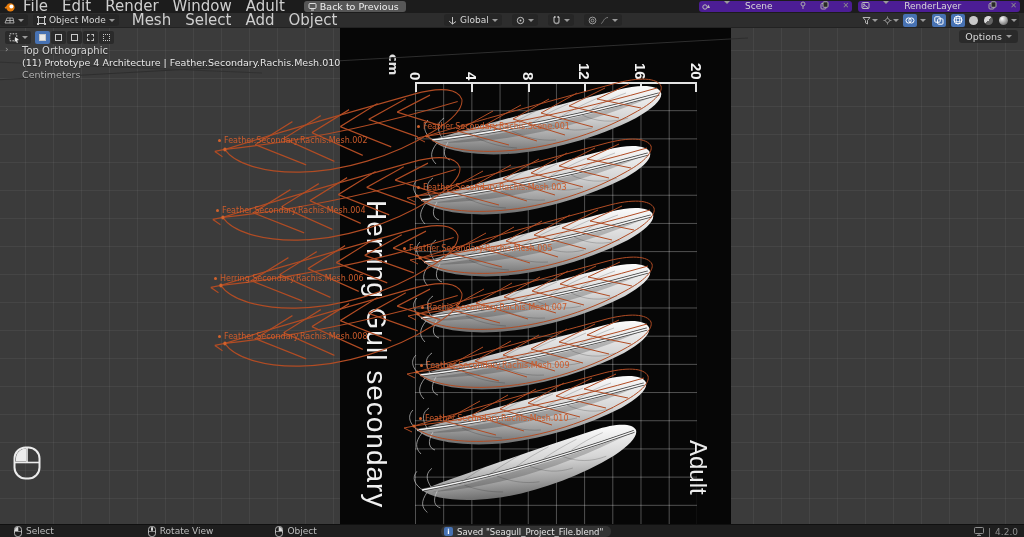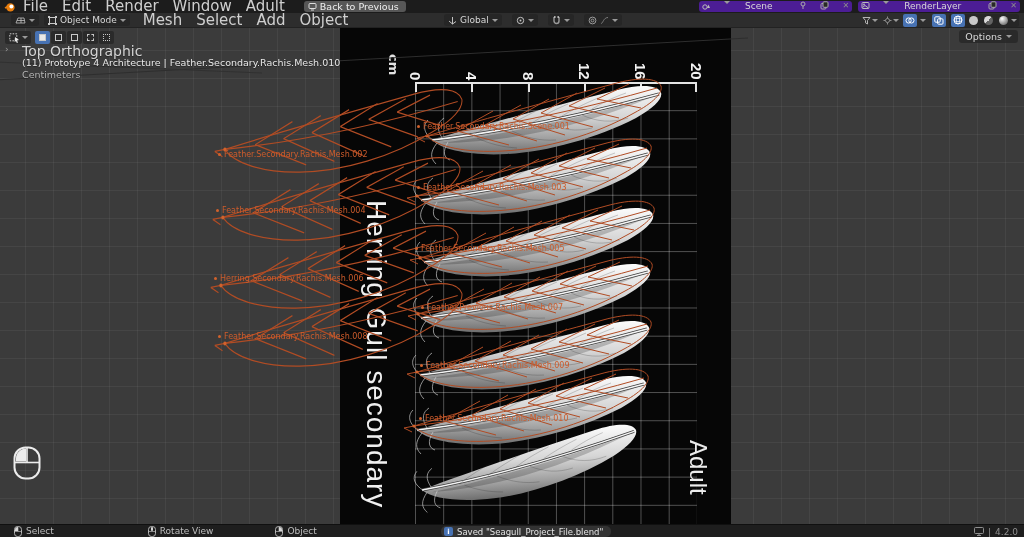--- a/index.html
+++ b/index.html
@@ -11,21 +11,21 @@
   .menu-item{padding:0 7px;font-size:15px;color:#cfcfcf;line-height:13px;cursor:default}
   .back-btn{background:#575757;border-radius:3px;height:11px;display:flex;align-items:center;
     padding:0 7px 0 4px;margin-left:12px;color:#eee;gap:3px;font-size:9.5px}
   .tb-right{margin-left:auto;display:flex;align-items:center;gap:6px;padding-right:4px}
   .dbwidget{background:#4c1d95;border-radius:3px;height:11px;display:flex;align-items:flex-start;
     padding:0 3px;gap:13px;font-size:9px;color:#d8d8d8}
   .dbwidget .lbl{padding:0 14px 0 2px}
   .xicon{color:#8a8a8a;font-size:8px}
   
   .vheader{position:absolute;left:0;top:13px;width:1024px;height:15px;background:#2d2d2d;
-    display:flex;align-items:center;z-index:6;padding-left:11px;border-bottom:1px solid #222}
+    display:flex;align-items:center;z-index:6;padding-left:0;border-bottom:1px solid #222}
   .wdg{background:#262626;border-radius:3px;height:12px;display:flex;align-items:center;
     padding:0 4px;gap:3px;font-size:9px;color:#d8d8d8}
   .caret{width:0;height:0;border-left:3px solid transparent;border-right:3px solid transparent;
     border-top:3px solid #9a9a9a}
   .hmenus{display:flex;margin-left:6px}
   .hmid{position:absolute;left:444px;display:flex;align-items:center;gap:10px}
   .hright{margin-left:auto;display:flex;align-items:center;gap:3px;padding-right:5px}
   .chip{min-width:14px;height:13px;display:flex;align-items:center;justify-content:center;
     border-radius:2px;gap:1px;padding:0 1px}
   .chip.on{background:#4772b3}
@@ -43,21 +43,21 @@
   .toolbtn{width:26px;height:13px;background:#2a2a2a;border-radius:2px;display:flex;
     align-items:center;justify-content:center;gap:2px}
   .selmodes{display:flex;gap:1px}
   .smchip{width:15px;height:13px;background:#2a2a2a;border-radius:2px;display:flex;
     align-items:center;justify-content:center}
   .smchip.on{background:#4772b3}
   .sq{width:7px;height:7px;border:1px solid #c8c8c8}
   .options-btn{position:absolute;right:6px;top:2px;background:rgba(40,40,40,.85);border-radius:3px;
     padding:1px 6px;display:flex;align-items:center;gap:4px;font-size:9.5px;color:#d8d8d8;z-index:4}
   .vinfo{position:absolute;left:22px;top:17px;line-height:12px;z-index:3;text-shadow:0 1px 1px rgba(0,0,0,.4)}
-  .vinfo .l1{font-size:14px;color:#d4d4d4}
+  .vinfo .l1{font-size:10px;color:#d4d4d4}
   .vinfo .l2{font-size:9.5px;color:#e8e8e8}
   .vinfo .l3{font-size:9.5px;color:#b5b5b5}
   .collapse-arrow{position:absolute;left:5px;top:16px;color:#9a9a9a;font-size:9px;z-index:3}
   
   .ref-image{position:absolute;left:340px;top:0;width:391px;height:496px;background:#060606}
   .img-grid{position:absolute;left:75px;top:54px;width:282px;height:442px;
     background-image:linear-gradient(rgba(255,255,255,.30) 1px,transparent 1px),
                      linear-gradient(90deg,rgba(255,255,255,.30) 1px,transparent 1px);
     background-size:28.2px 28.2px}
   .ruler-line{position:absolute;left:75px;top:54px;width:282px;height:2px;background:#e4e4e4}
@@ -357,21 +357,21 @@
     <span class="caret"></span>
   </div>
 
   <span class="collapse-arrow">›</span>
   <div class="vinfo">
     <div class="l1">Top Orthographic</div>
     <div class="l2">(11) Prototype 4 Architecture | Feather.Secondary.Rachis.Mesh.010</div>
     <div class="l3">Centimeters</div>
   </div>
 
-  <div class="mesh-label" style="left:218px;top:122px">
+  <div class="mesh-label" style="left:218px;top:108px">
       <span class="dot"></span>
       <span>Feather.Secondary.Rachis.Mesh.002</span>
     </div>
   <div class="mesh-label" style="left:216px;top:178px">
       <span class="dot"></span>
       <span>Feather.Secondary.Rachis.Mesh.004</span>
     </div>
   <div class="mesh-label" style="left:214px;top:246px">
       <span class="dot"></span>
       <span>Herring.Secondary.Rachis.Mesh.006</span>
@@ -382,27 +382,27 @@
     </div>
 
   <div class="mesh-label" style="left:417px;top:94px">
       <span class="dot"></span>
       <span>Feather.Secondary.Rachis.Scene.001</span>
     </div>
   <div class="mesh-label" style="left:417px;top:155px">
       <span class="dot"></span>
       <span>Feather.Secondary.Rachis.Mesh.003</span>
     </div>
-  <div class="mesh-label" style="left:415px;top:216px">
+  <div class="mesh-label" style="left:403px;top:216px">
       <span class="dot"></span>
       <span>Feather.Secondary.Rachis.Mesh.005</span>
     </div>
   <div class="mesh-label" style="left:421px;top:275px">
       <span class="dot"></span>
-      <span>Feather.Previous.Rachis.Mesh.007</span>
+      <span>Rachis.Secondary.Rachis.Mesh.007</span>
     </div>
   <div class="mesh-label" style="left:420px;top:333px">
       <span class="dot"></span>
       <span>Feather.Secondary.Rachis.Mesh.009</span>
     </div>
   <div class="mesh-label" style="left:419px;top:386px">
       <span class="dot"></span>
       <span>Feather.Secondary.Rachis.Mesh.010</span>
     </div>
 

